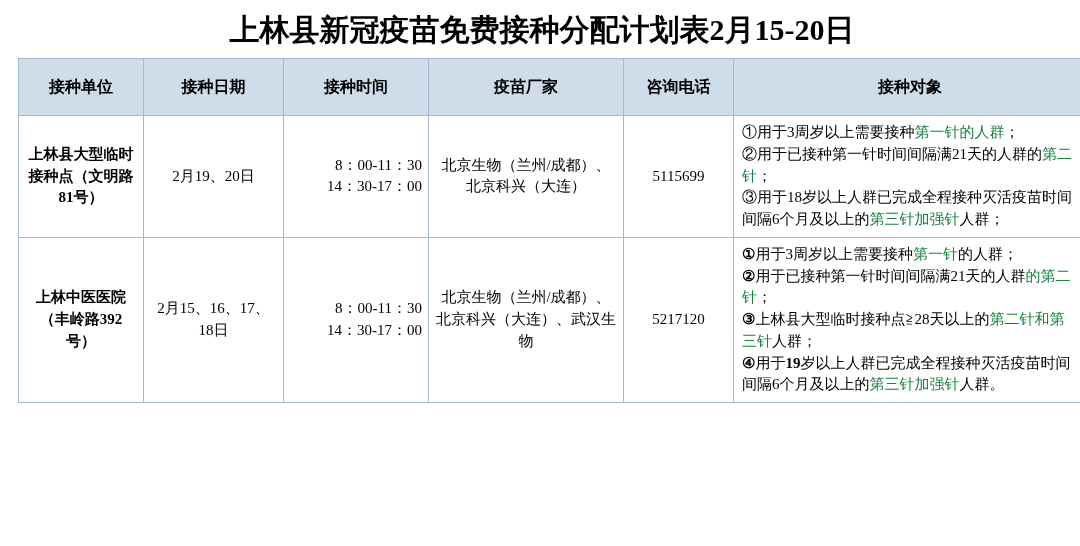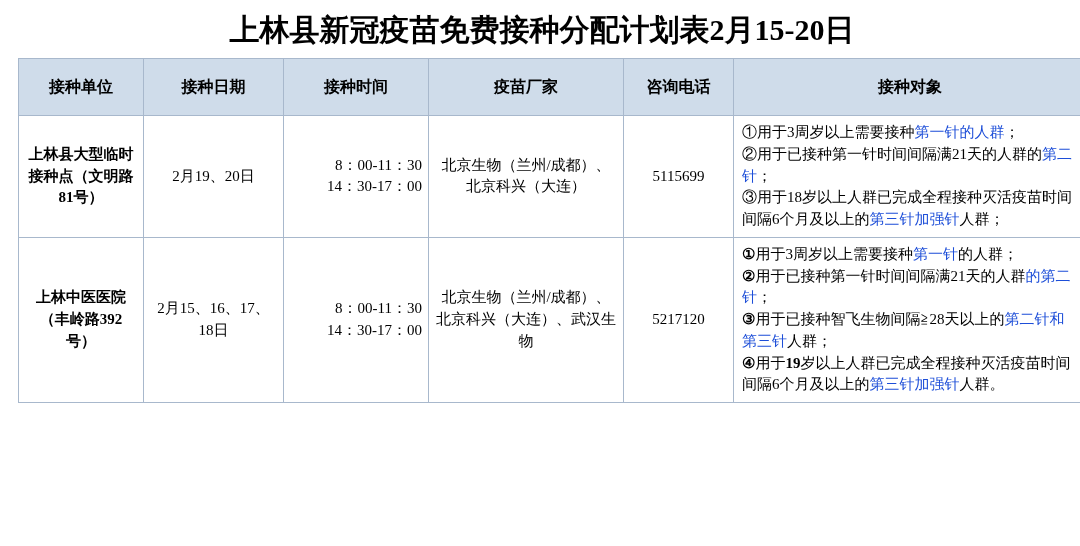--- a/index.html
+++ b/index.html
@@ -73,21 +73,21 @@
   td.target {
     text-align: left;
     padding: 6px 8px 6px 8px;
     font-size: 15.5px;
     line-height: 1.5;
   }
   td.target .ln {
     display: block;
   }
   .red {
-    color: #1d4ed8;
+    color: #15803d;
   }
   .bold {
     font-weight: bold;
   }
   
   col.c1 { width: 125px; }
   col.c2 { width: 140px; }
   col.c3 { width: 145px; }
   col.c4 { width: 195px; }
   col.c5 { width: 110px; }
@@ -136,20 +136,20 @@
       <tr>
         <td class="unit">上林中医医院（丰岭路392号）</td>
         <td class="date">2月15、16、17、18日</td>
         <td class="time">8：00-11：30
 14：30-17：00</td>
         <td class="maker">北京生物（兰州/成都）、北京科兴（大连）、武汉生物</td>
         <td class="phone">5217120</td>
         <td class="target">
             <span class="ln"><span class="bold">①</span><span>用于3周岁以上需要接种</span><span class="red">第一针</span><span>的人群；</span></span>
             <span class="ln"><span class="bold">②</span><span>用于已接种第一针时间间隔满21天的人群</span><span class="red">的第二针</span><span>；</span></span>
-            <span class="ln"><span class="bold">③</span><span>用于已接种智飞生物间隔≧28天以上的</span><span class="red">第二针和第三针</span><span>人群；</span></span>
+            <span class="ln"><span class="bold">③</span><span>上林县大型临时接种点≧28天以上的</span><span class="red">第二针和第三针</span><span>人群；</span></span>
             <span class="ln"><span class="bold">④</span><span>用于</span><span class="bold">19</span><span>岁以上人群已完成全程接种灭活疫苗时间间隔6个月及以上的</span><span class="red">第三针加强针</span><span>人群。</span></span>
           </td>
       </tr>
     </tbody>
   </table>
 
 </div>
 
 </body></html>

